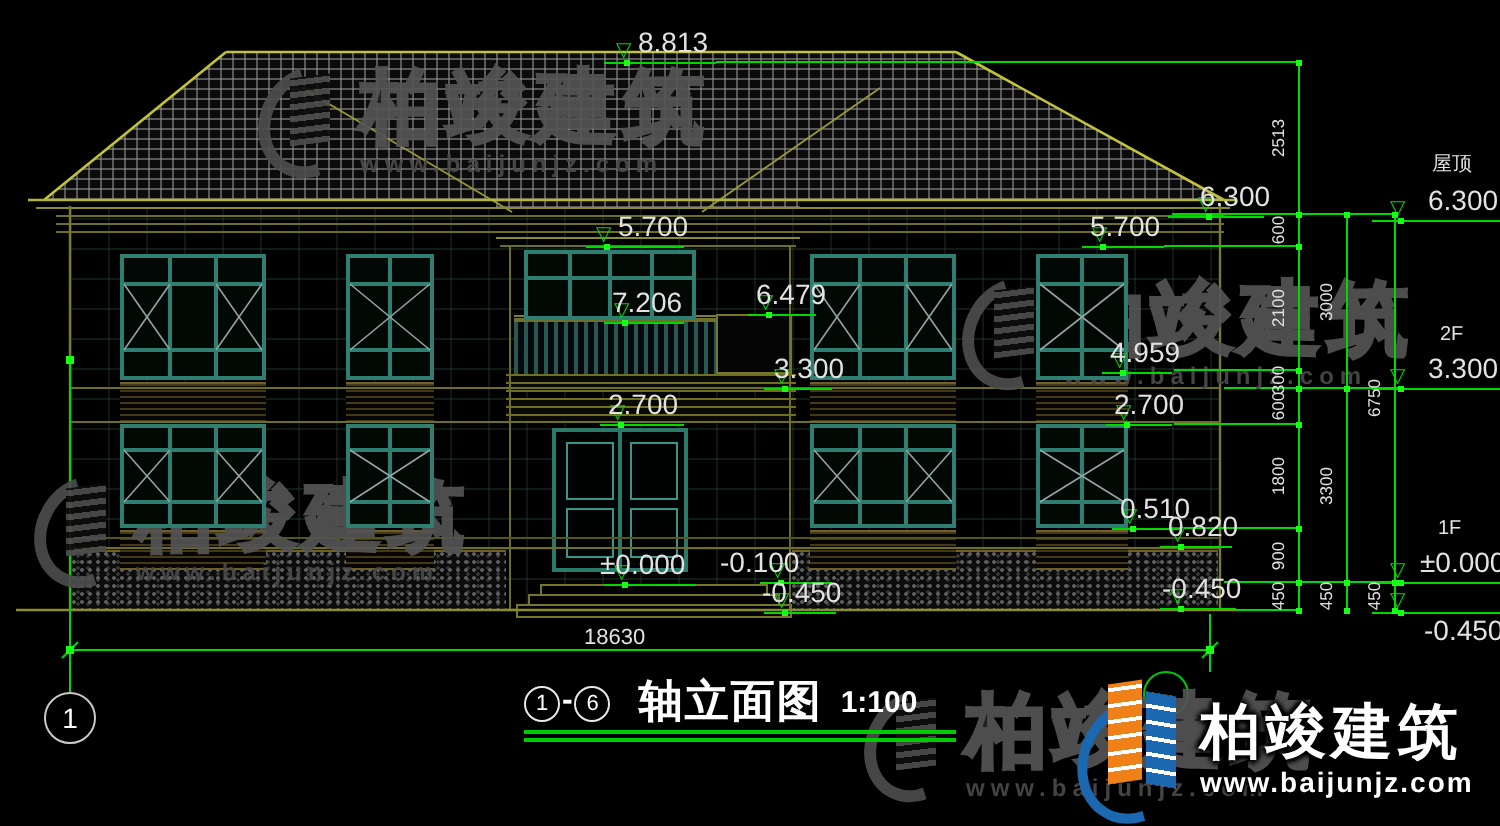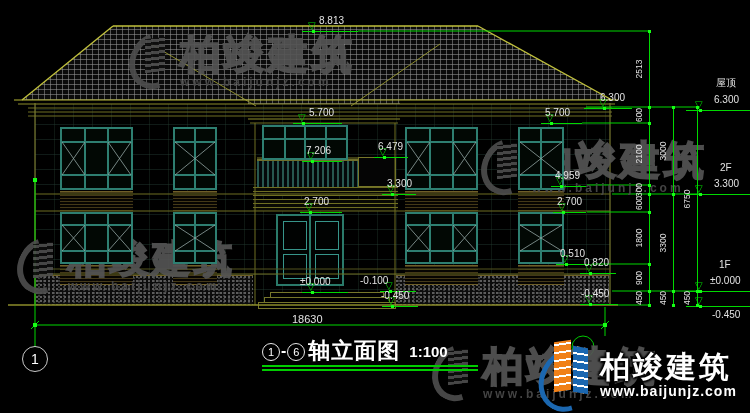--- a/index.html
+++ b/index.html
@@ -19,21 +19,21 @@
   .stipple{background-color:#0c0c0c;
     background-image:radial-gradient(circle at 1px 1px,#5c5c5c .8px,transparent 1.1px),
                      radial-gradient(circle at 3px 2px,#3a3a3a .7px,transparent 1px);
     background-size:4px 4px,5px 3px;border-top:1px solid #6f5f24;}
   .stripes{background:repeating-linear-gradient(180deg,#443917 0 1px,#070502 1px 3px);
     border-top:1px solid #6f5f28;border-bottom:1px solid #6f5f28;}
   .slab{background:repeating-linear-gradient(180deg,#6f6f22 0 1px,#0a0a04 1px 4px);}
   .balus{background:repeating-linear-gradient(90deg,#27574f 0 2px,#04080a 2px 5px);
     border-top:2px solid #6f6f2a;}
   .steps{border:1px solid #76762a;background:#000;}
-  .lbl{position:absolute;color:#e2e2e2;font-size:10px;line-height:10px;white-space:nowrap;}
+  .lbl{position:absolute;color:#e2e2e2;font-size:14px;line-height:10px;white-space:nowrap;}
   .vlbl{position:absolute;color:#e2e2e2;font-size:8.5px;white-space:nowrap;
         transform:rotate(-90deg);transform-origin:center;}
   .gline{position:absolute;background:#00d800;height:1px;}
   .tri{position:absolute;color:#00d800;font-size:10px;line-height:10px;}
   .grip{position:absolute;width:3px;height:3px;background:#15ff15;}
   
   .wm{position:absolute;display:flex;align-items:center;opacity:.92;}
   .wm-glyph{position:relative;width:50px;height:58px;flex:0 0 auto;}
   .wm-sw{position:absolute;left:0;top:0;width:38px;height:46px;border:6px solid #4d4d4d;
          border-radius:50%;border-top-color:transparent;border-right-color:transparent;
@@ -57,21 +57,21 @@
       background:repeating-linear-gradient(0deg,#1b67b0 0 6px,#ffffff 6px 8px);}
   .brand-cn{font-size:30px;font-weight:bold;color:#fff;letter-spacing:3px;line-height:1.1;
       text-shadow:-2px 0 2px #000,2px 0 2px #000,0 -2px 2px #000,0 2px 2px #000;}
   .brand-url{font-size:14px;font-weight:bold;color:#fff;letter-spacing:1px;
       text-shadow:-1px 0 1px #000,1px 0 1px #000,0 -1px 1px #000,0 1px 1px #000;}
   
   .title{position:absolute;left:262px;top:336px;height:40px;color:#fff;display:flex;align-items:flex-start;}
   .circ{display:inline-flex;width:16px;height:16px;border:1.5px solid #e8e8e8;border-radius:50%;
         align-items:center;justify-content:center;font-size:11px;margin-top:7px;}
   .tdash{font-size:16px;font-weight:bold;margin:6px 1px 0 1px;}
-  .ttext{font-size:22px;font-weight:bold;letter-spacing:1px;margin-left:3px;}
+  .ttext{font-size:22px;font-weight:bold;letter-spacing:1px;margin-left:14px;}
   .tscale{font-size:15px;font-weight:bold;margin:7px 0 0 9px;}
   .u1{position:absolute;left:262px;top:365px;width:216px;height:2px;background:#00cc00;}
   .u2{position:absolute;left:262px;top:369px;width:216px;height:2px;background:#00cc00;}
   .axisbubble{position:absolute;left:22px;top:346px;width:24px;height:24px;border:1.5px solid #c8c8c8;
       border-radius:50%;color:#fff;font-size:14px;display:flex;align-items:center;justify-content:center;}
 </style>
 </head>
 <body>
 
 <div id="stage">

